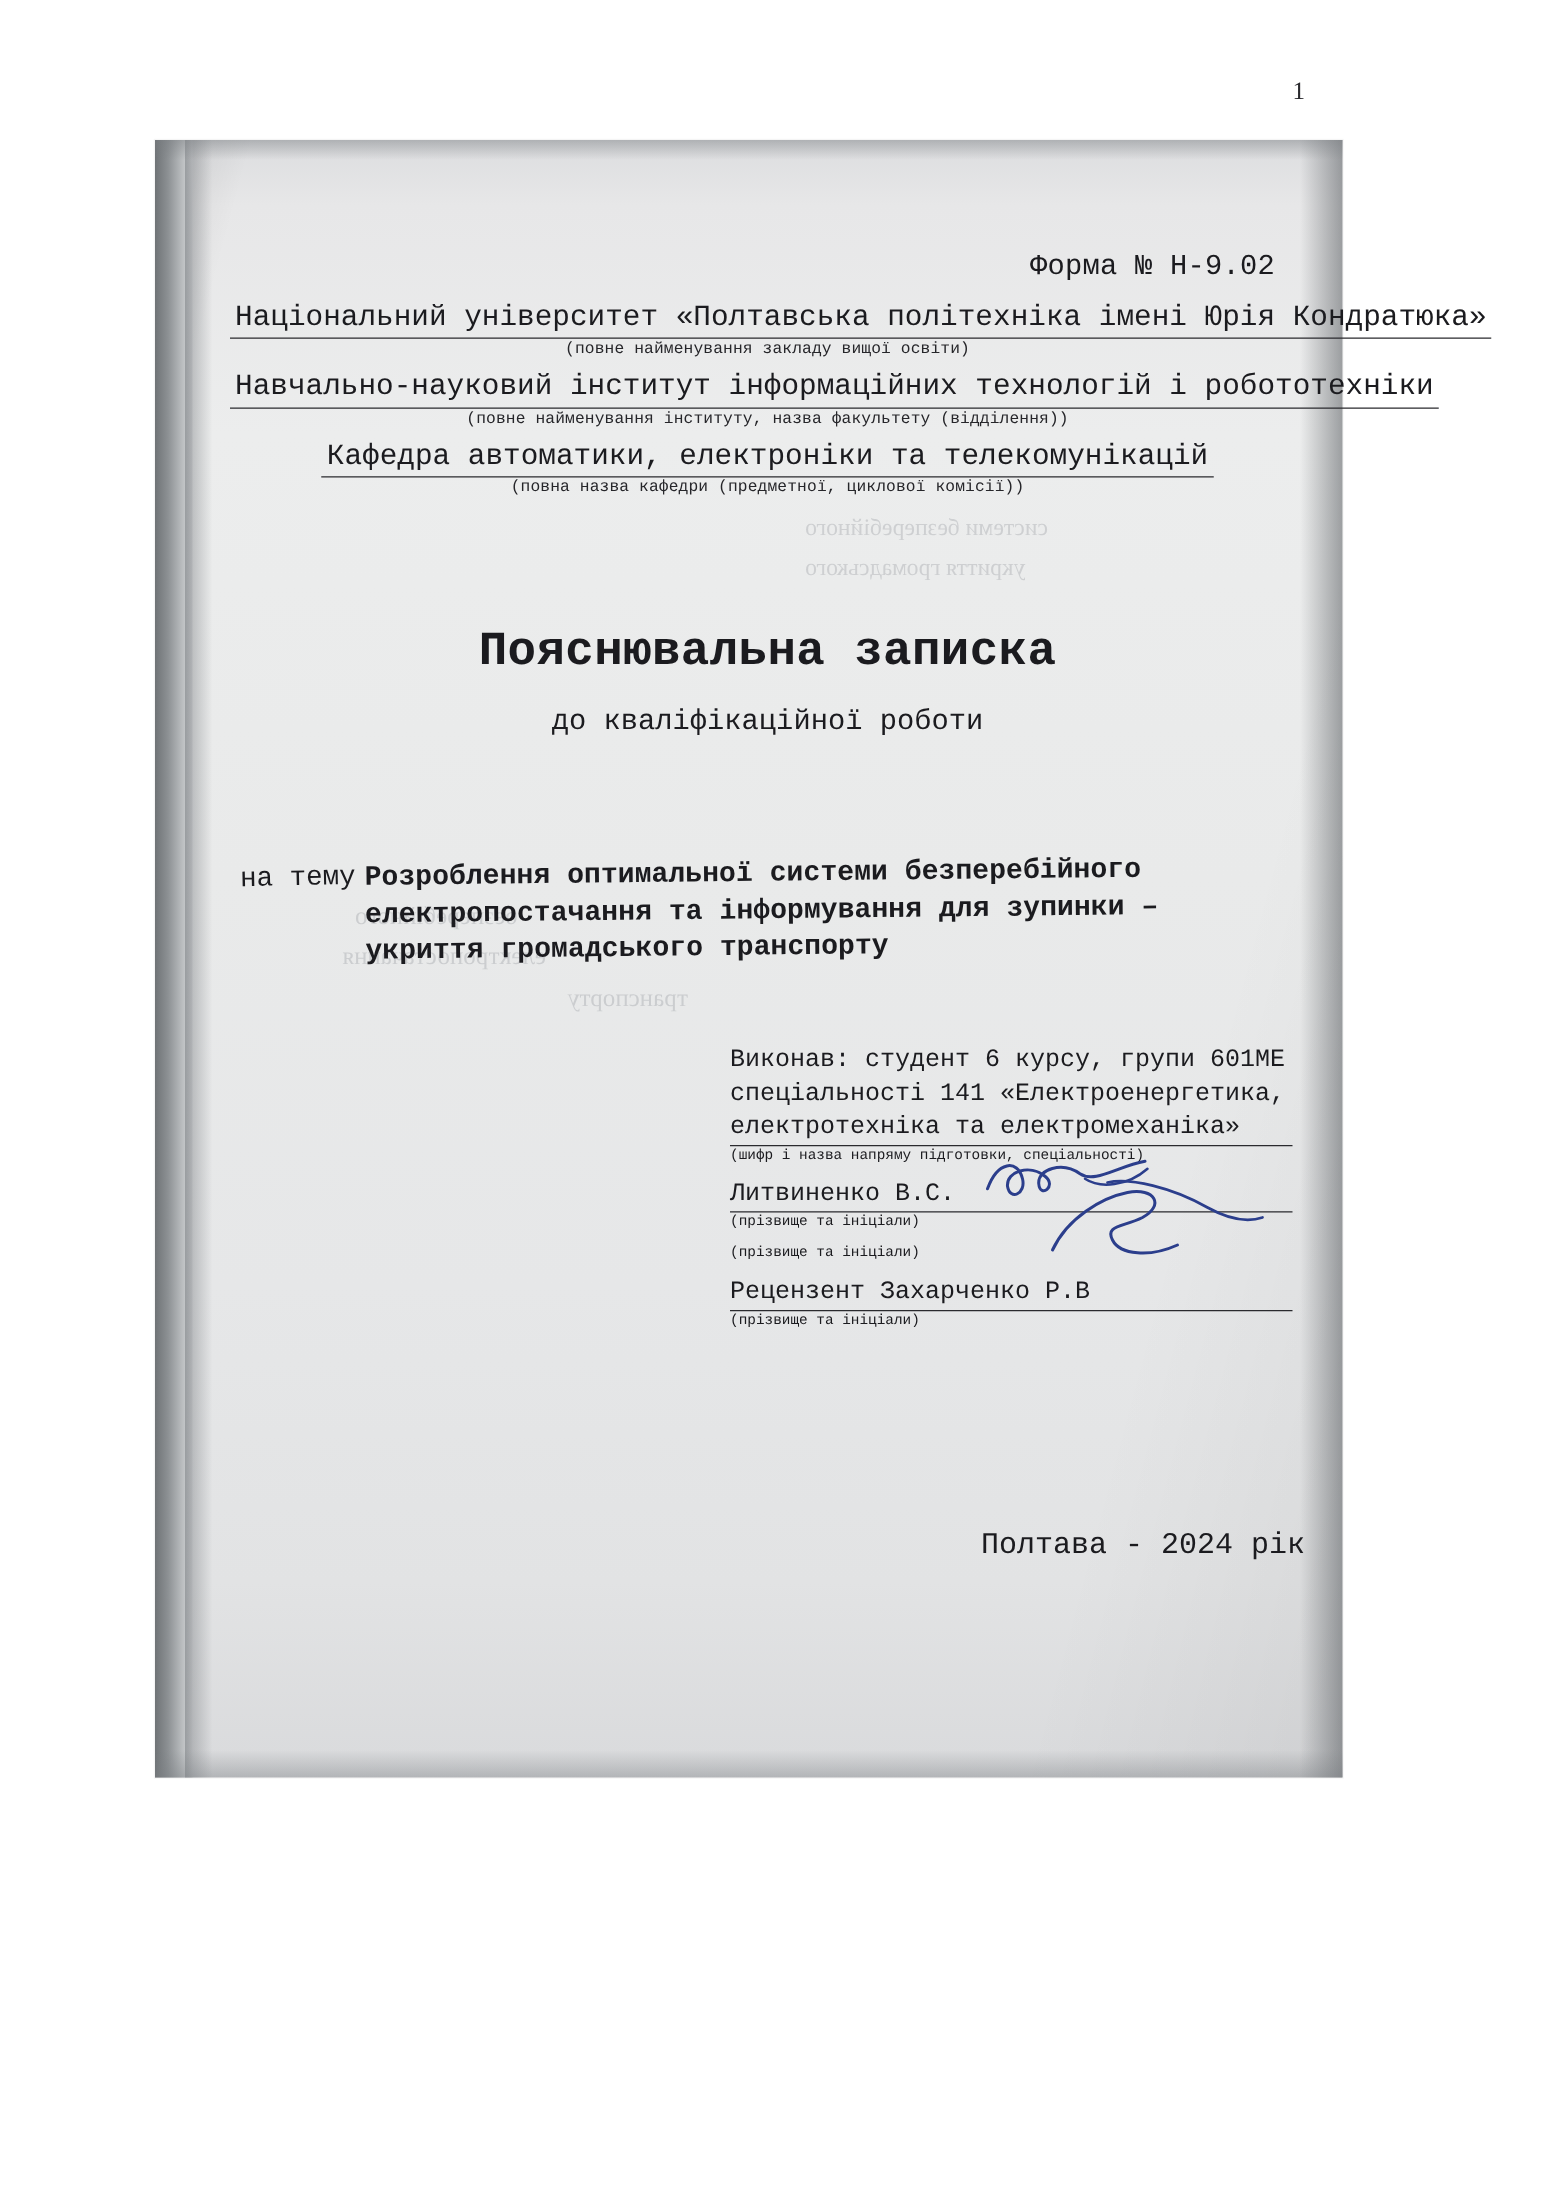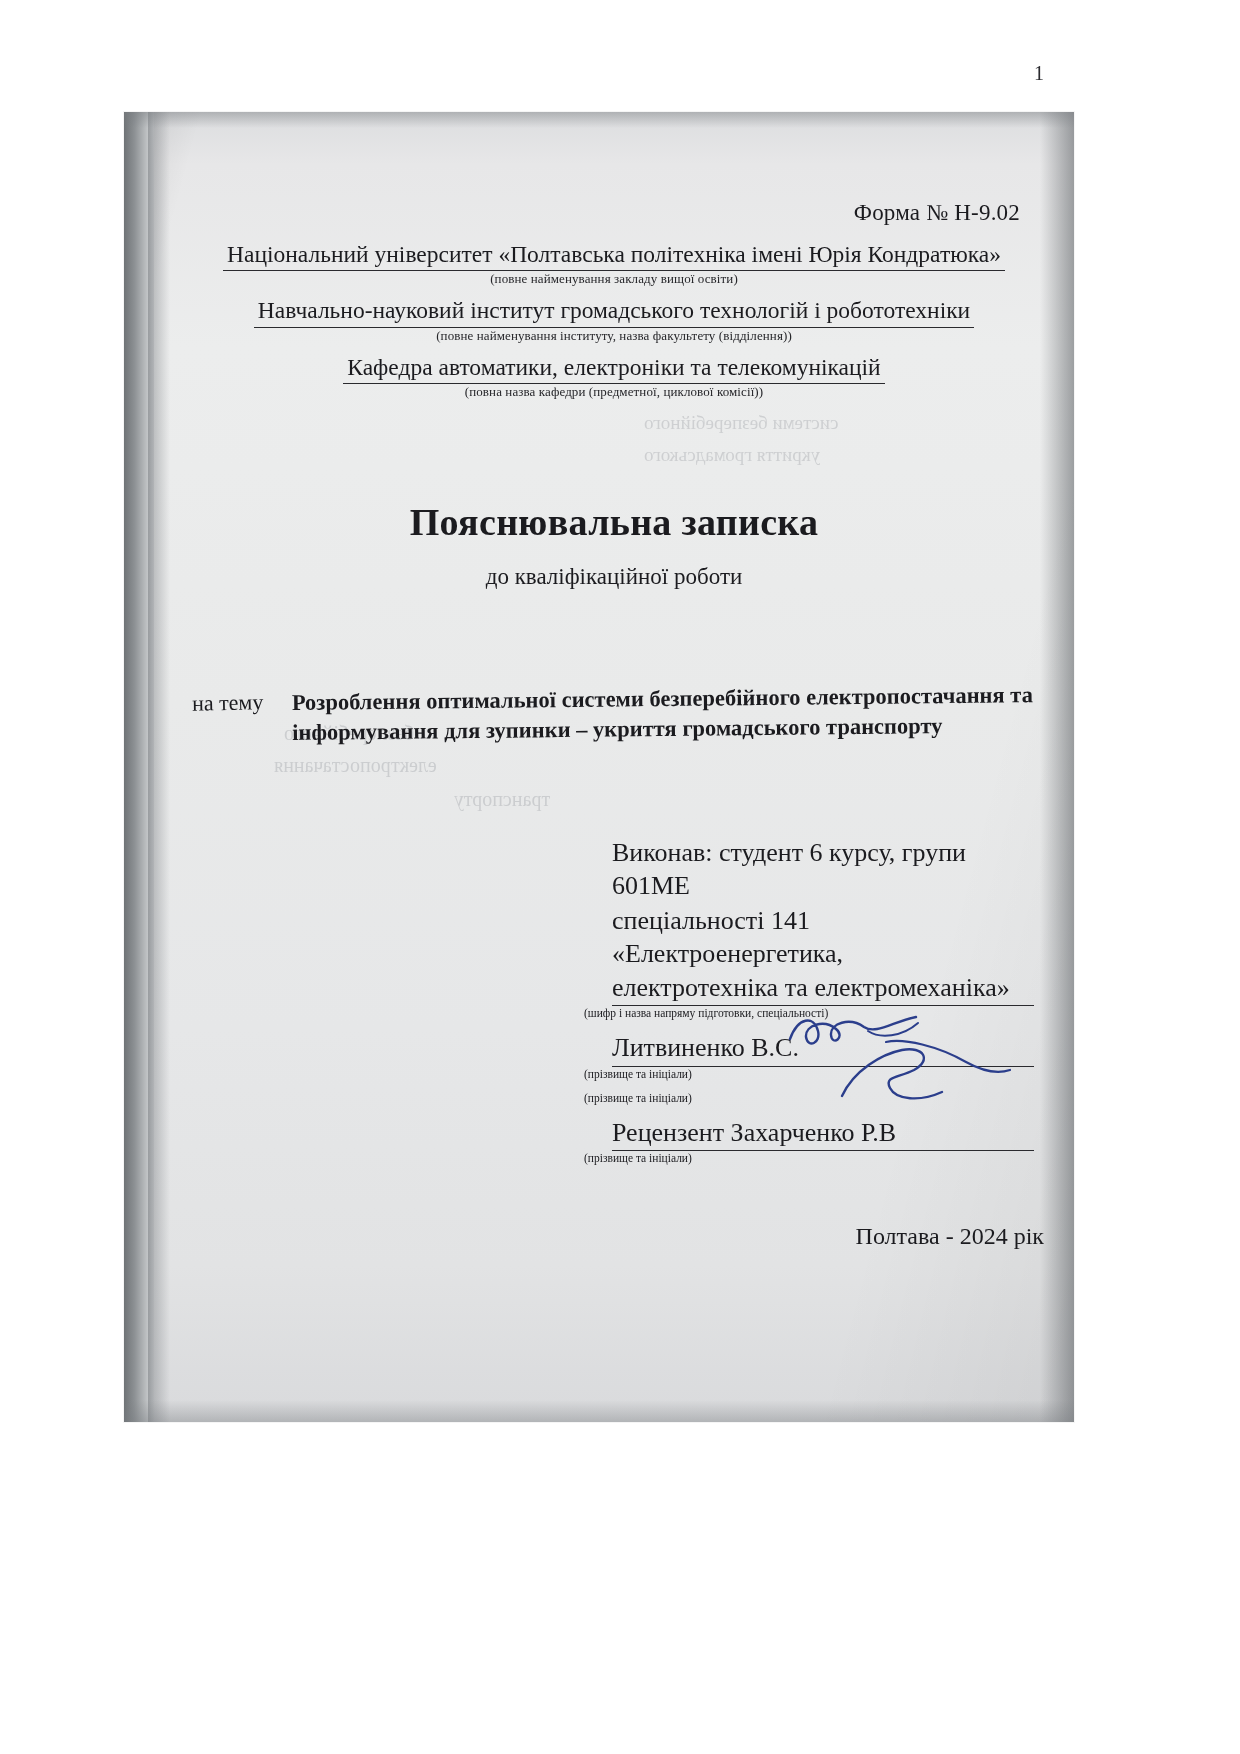--- a/index.html
+++ b/index.html
@@ -81,20 +81,21 @@
     user-select: none;
   }
 
   
   .content {
     position: absolute;
     left: 60px;
     top: 0;
     width: 860px;
     height: 100%;
+    font-family: Liberation Mono, monospace;
   }
 
   .form-no {
     position: absolute;
     top: 88px;
     right: 24px;
     font-size: 23px;
     letter-spacing: .2px;
   }
 
@@ -181,26 +182,25 @@
     transform: rotate(-0.6deg);
   }
 
   .signature-block {
     position: absolute;
     top: 724px;
     left: 400px;
     width: 450px;
   }
   .sig-line {
-    font-size: 26px;
+    font-size: 20px;
     line-height: 1.28;
     border-bottom: 1.4px solid #2a2a2e;
     display: block;
     padding-bottom: 1px;
-    margin-left: 28px;
   }
   .sig-line.no-rule { border-bottom: none; }
   .sig-caption {
     font-size: 11.5px;
     margin-top: 1px;
     margin-bottom: 6px;
   }
   .sig-name-row {
     position: relative;
     margin-top: 12px;
@@ -242,21 +242,21 @@
     <div class="bleed" style="left:330px; top:676px; font-size:20px;">транспорту</div>
 
     <div class="content">
 
       <div class="form-no">Форма № Н-9.02</div>
 
       <div class="org-block">
         <div class="org-line">Національний університет «Полтавська політехніка імені Юрія Кондратюка»</div>
         <div class="org-caption">(повне найменування  закладу вищої освіти)</div>
 
-        <div class="org-line">Навчально-науковий інститут громадського технологій і робототехніки</div>
+        <div class="org-line">Навчально-науковий інститут інформаційних технологій і робототехніки</div>
         <div class="org-caption">(повне найменування інституту, назва факультету (відділення))</div>
 
         <div class="org-line">Кафедра автоматики, електроніки та телекомунікацій</div>
         <div class="org-caption">(повна назва кафедри (предметної, циклової комісії))</div>
       </div>
 
       <div class="doc-title">Пояснювальна записка</div>
 
       <div class="subtitle">до кваліфікаційної роботи</div>
 

